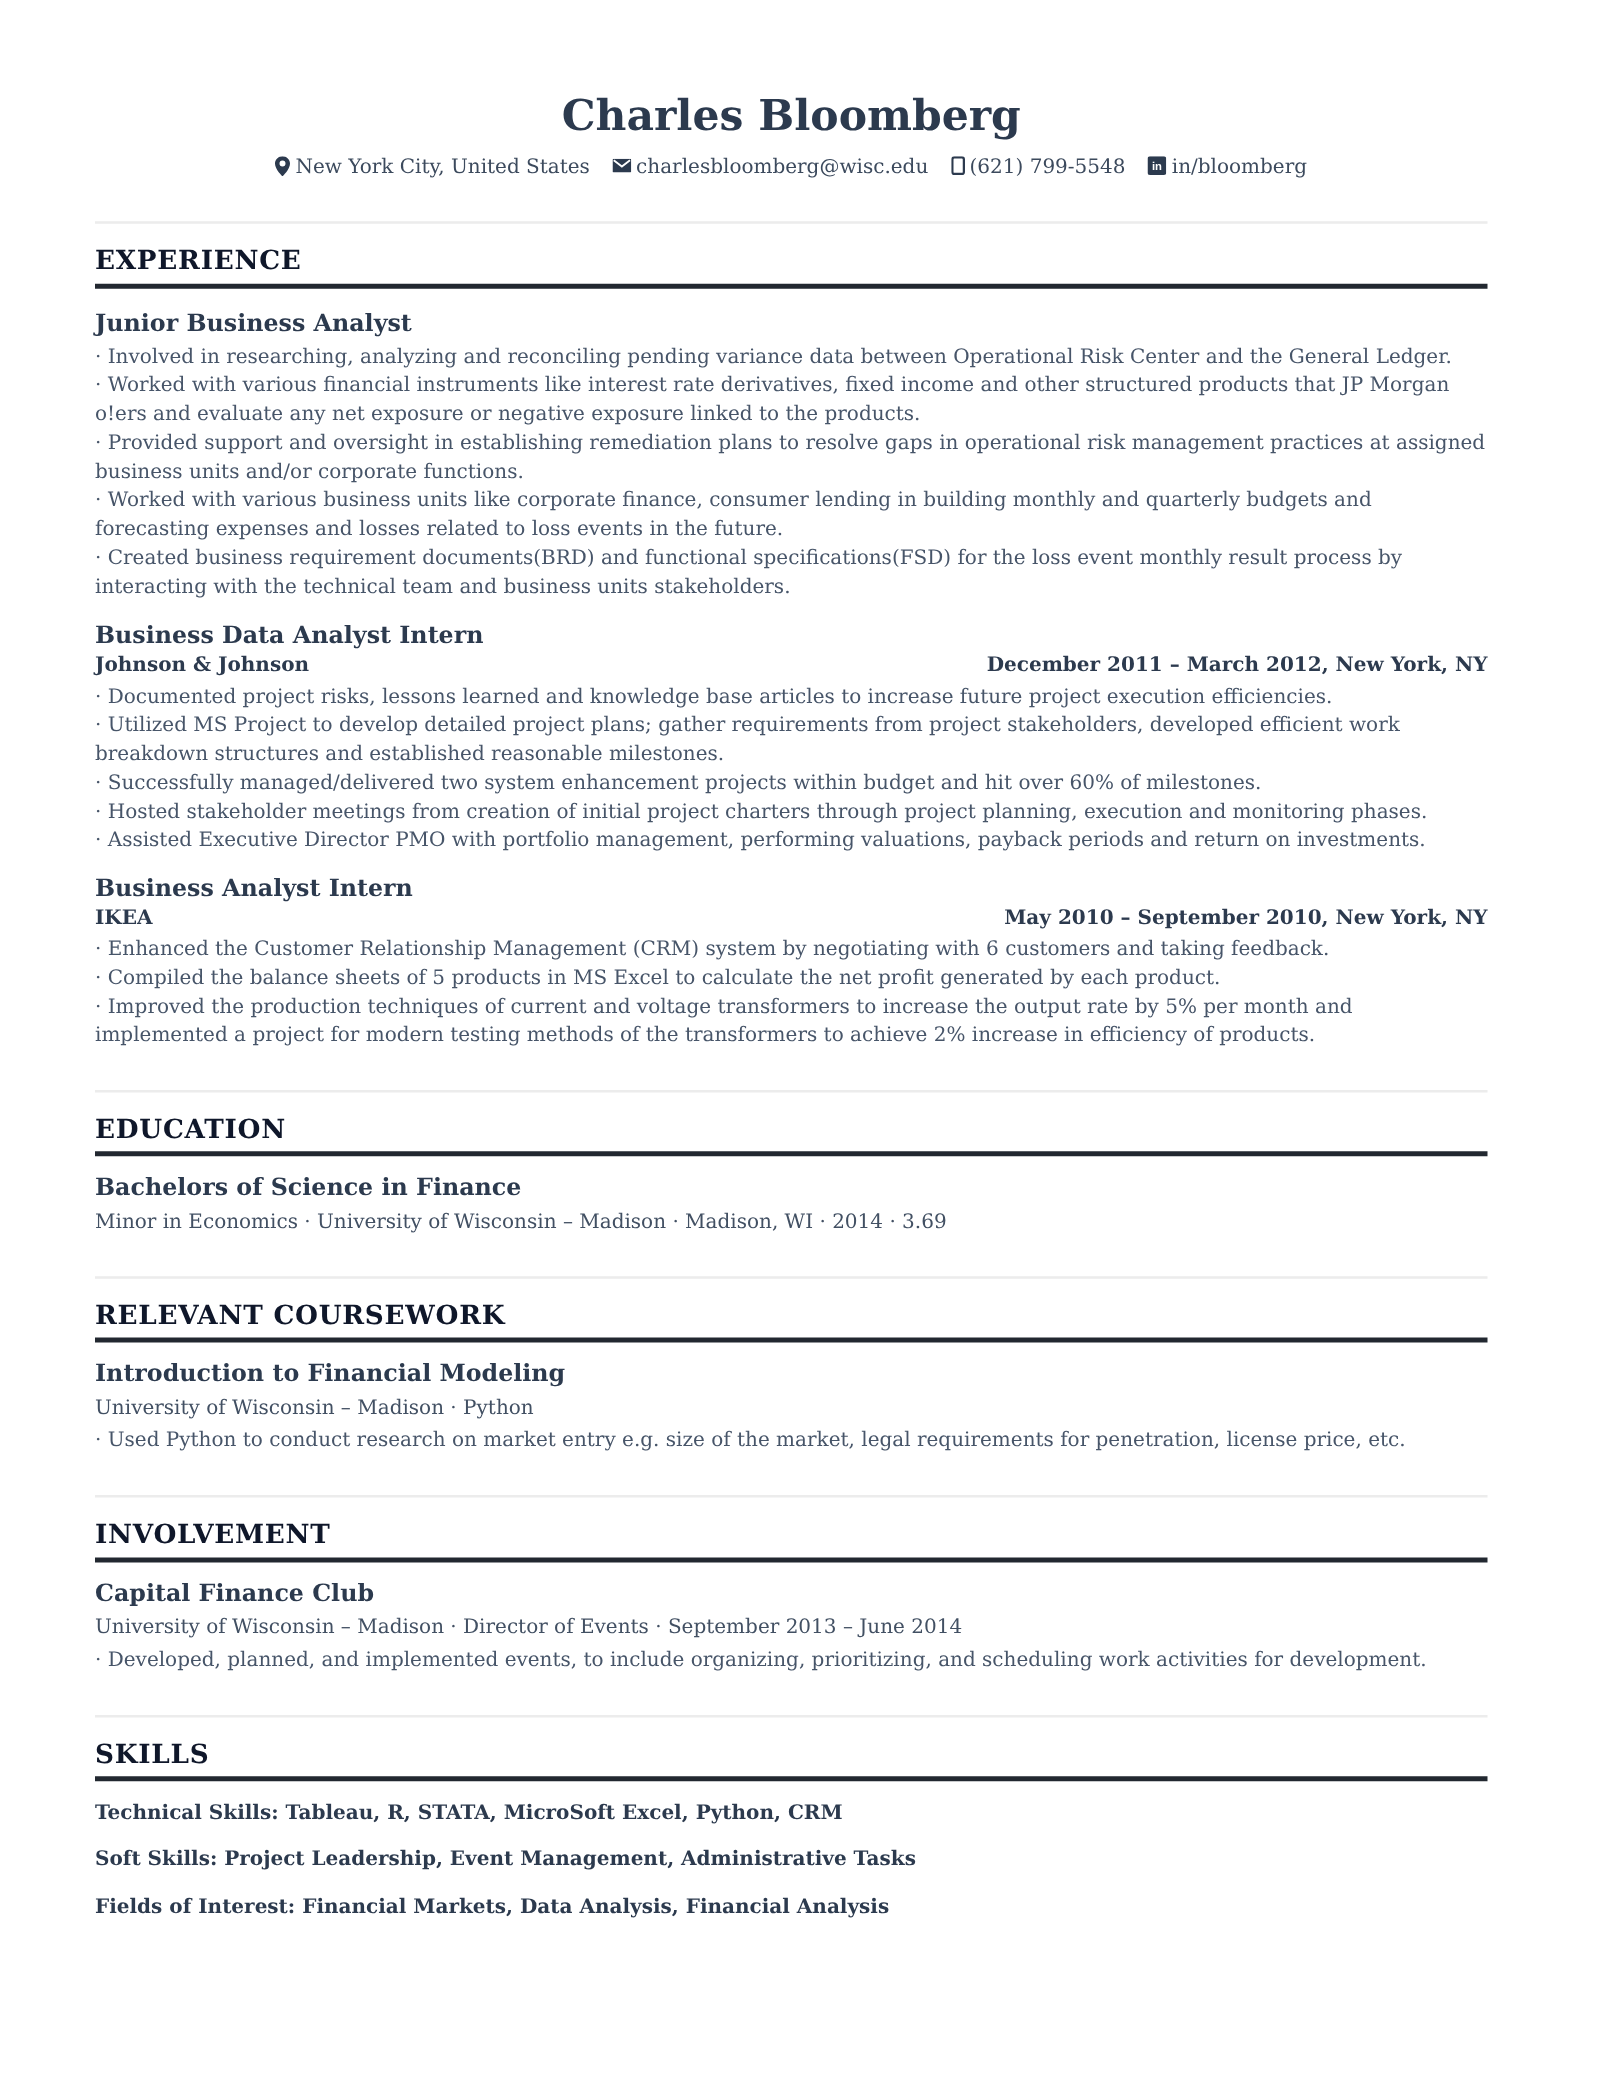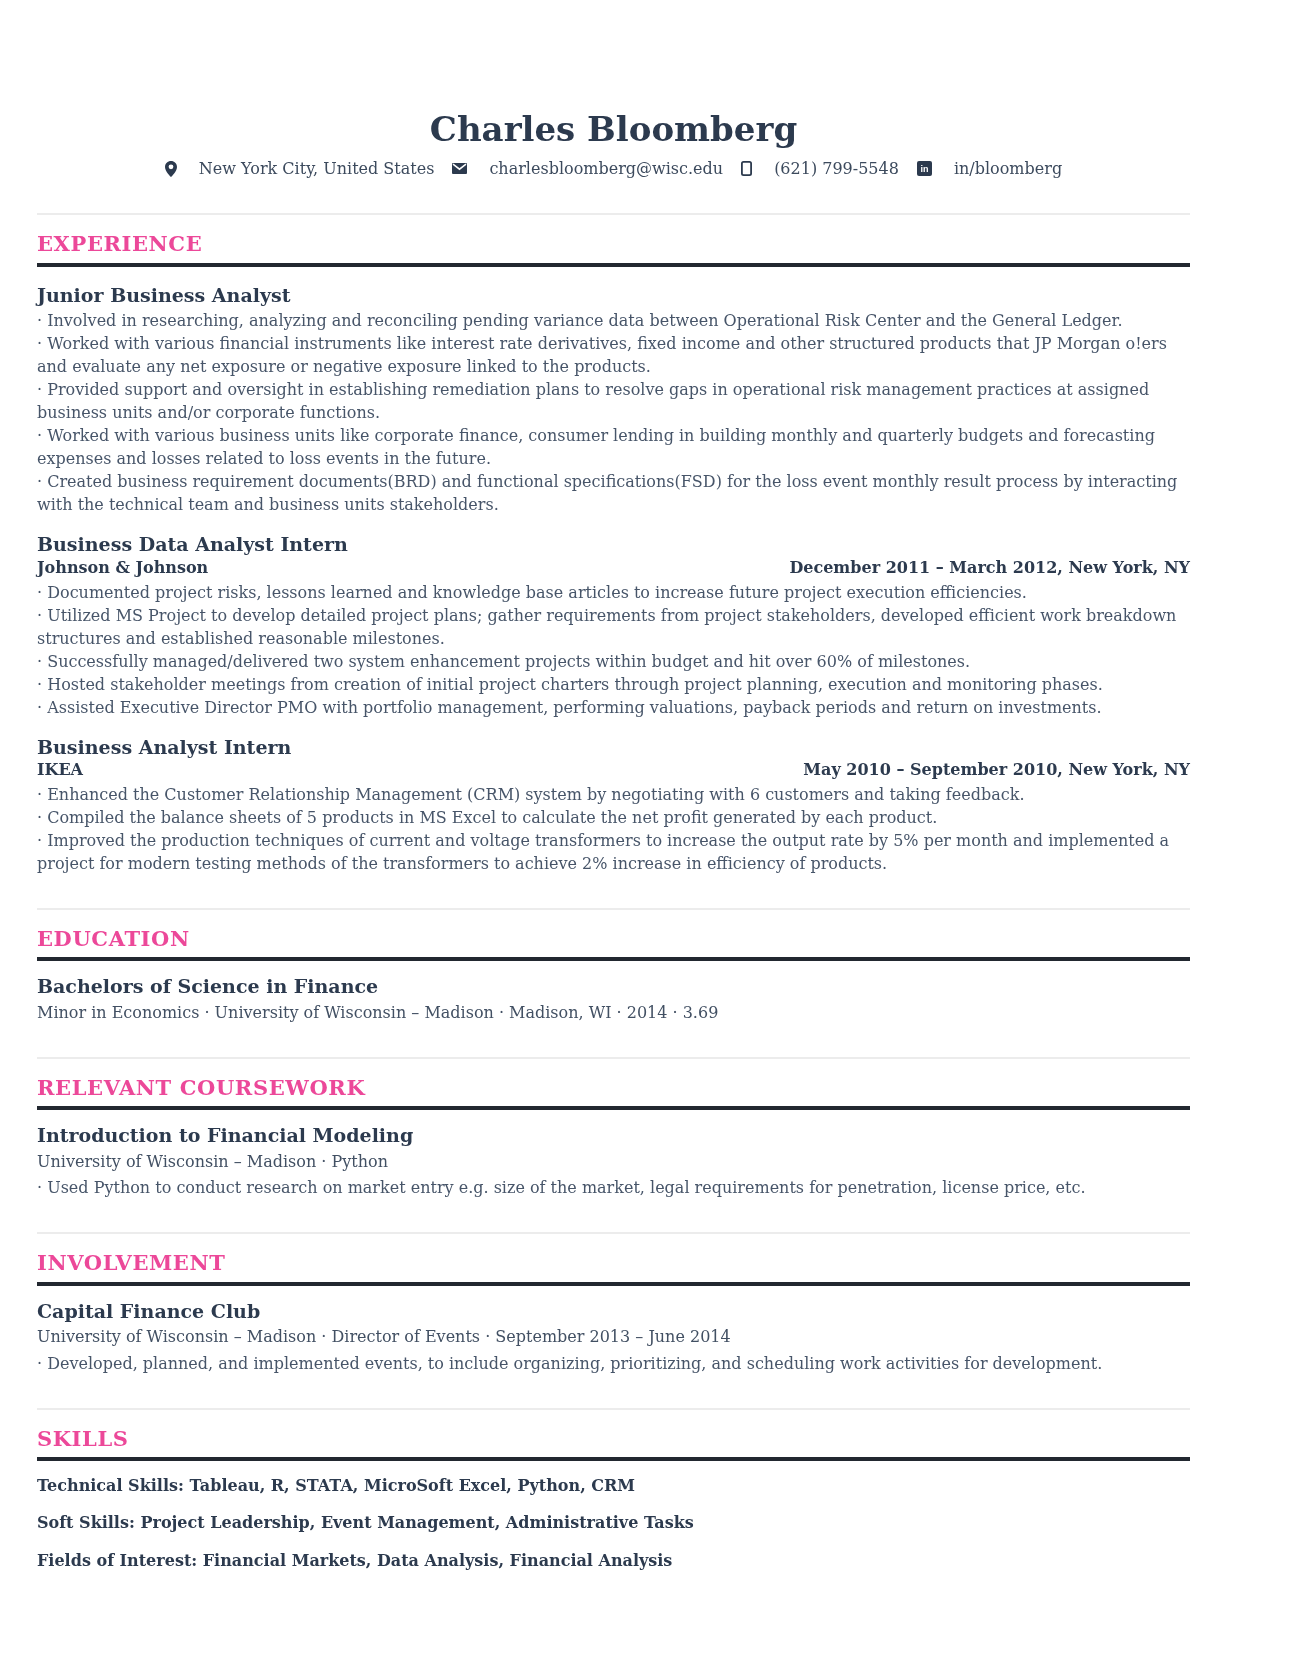--- a/index.html
+++ b/index.html
@@ -3,45 +3,45 @@
 <meta charset="utf-8">
 <style>
   * { margin:0; padding:0; box-sizing:border-box; }
   html,body { background:#ffffff; }
   body {
     width:1290px; height:1666px; overflow:hidden;
     font-family:"DejaVu Serif", serif;
     color:#475569;
     -webkit-font-smoothing:antialiased;
   }
-  .page { padding:72px 100px 0 37px;margin-top:36px; }
+  .page { padding:72px 100px 0 76px; }
 
   
   .name {
     text-align:center;
     font-size:34px; line-height:1.25; font-weight:700;
     color:#2c3a4e;
   }
   .contact {
     display:flex; justify-content:center; align-items:center;
     gap:18px; margin-top:8px;
     font-size:16px; color:#3c4a5d; line-height:1.3;
   }
-  .contact-item { display:inline-flex; align-items:center; gap:22px; white-space:nowrap; }
+  .contact-item { display:inline-flex; align-items:center; gap:4px; white-space:nowrap; }
   .contact-item svg { display:block; }
 
   
   .rule-light { border:0; border-top:2px solid #ececec; margin-top:33px; }
   .rule-light.first { margin-top:34px; }
 
   
   .sec-h {
     margin-top:16px;
     font-size:21px; font-weight:700; letter-spacing:0.6px;
-    color:#ec4899; line-height:1.25;
+    color:#0f172a; line-height:1.25;
     padding-bottom:5px;
     border-bottom:4px solid #222830;
   }
 
   
   .job { margin-top:16px; }
   .job-title, .entry-name {
     font-size:19px; font-weight:700; color:#2c3a4e; line-height:1.3;
   }
   .job-meta {

